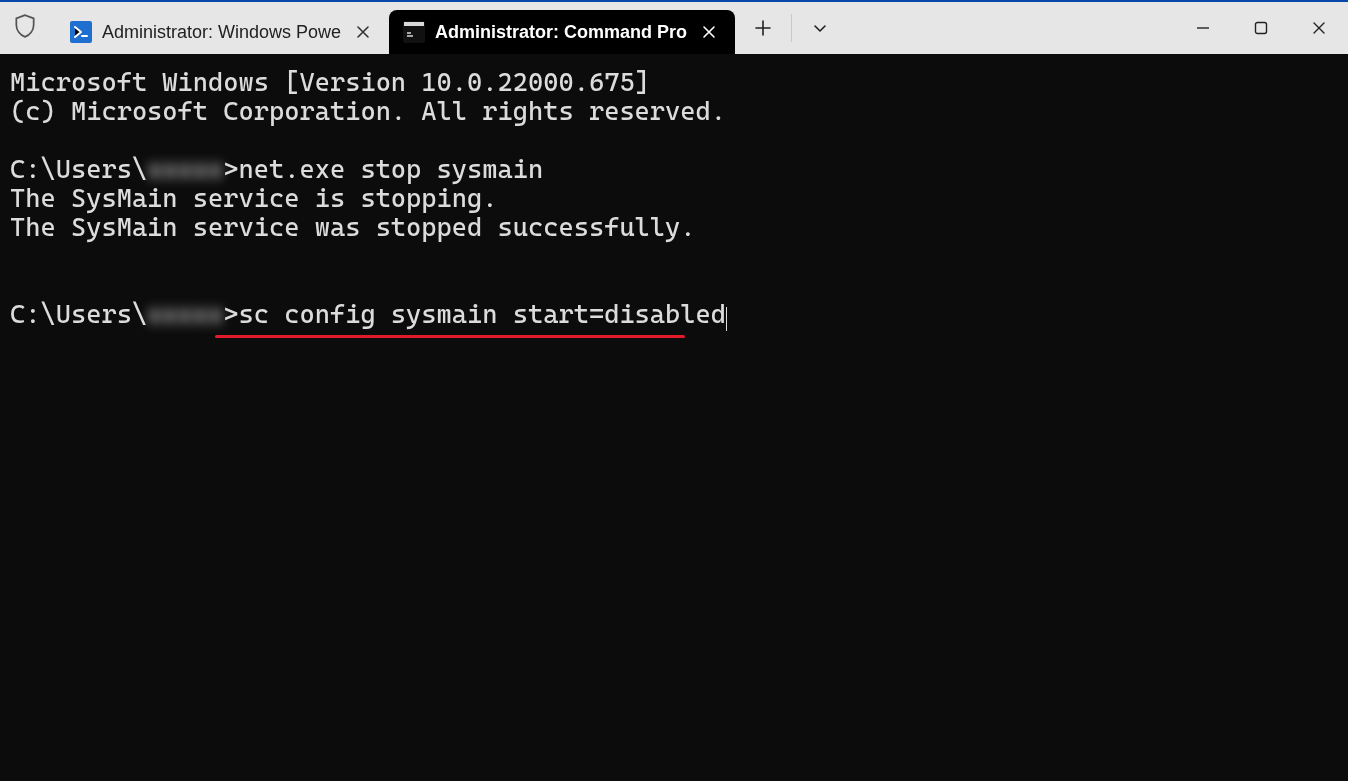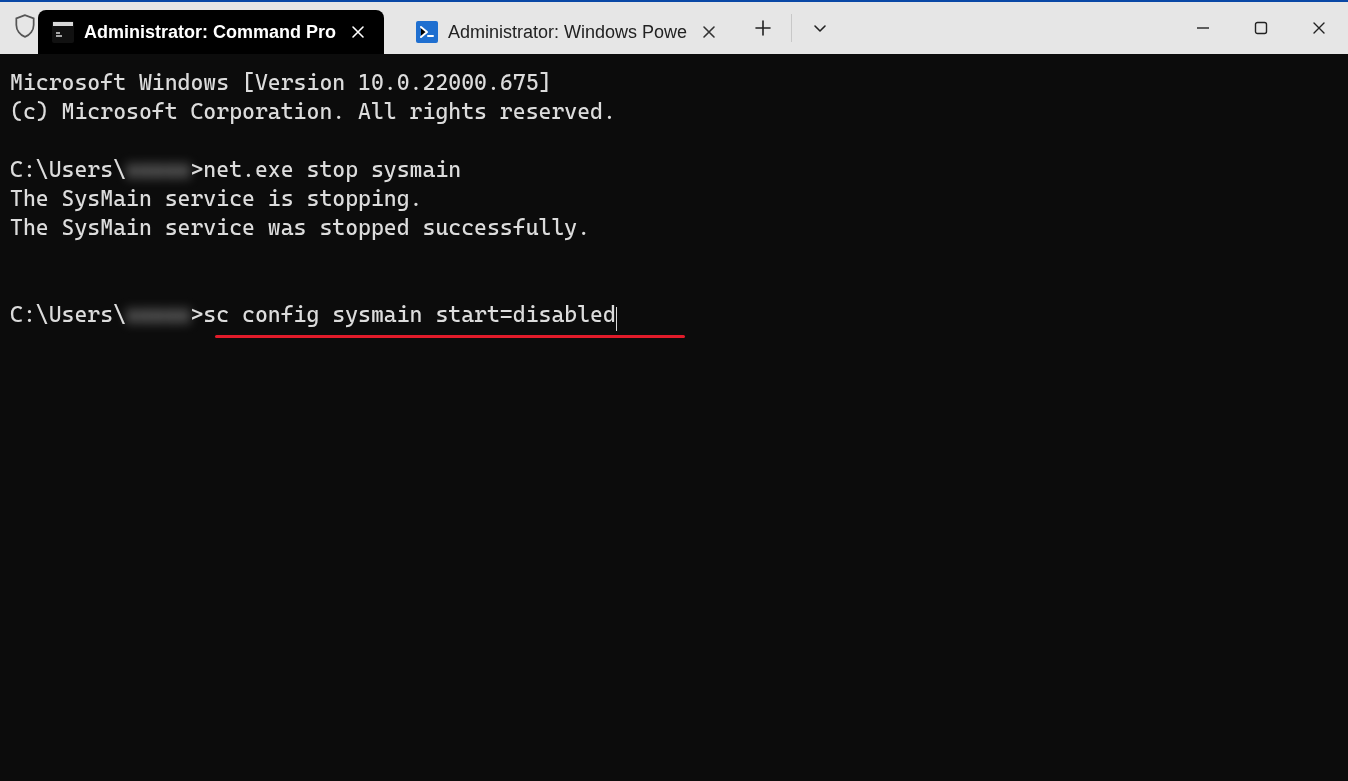--- a/index.html
+++ b/index.html
@@ -14,21 +14,21 @@
   .tab .label{flex:1;white-space:nowrap;overflow:hidden;text-overflow:ellipsis;}
   .tab .close{width:24px;height:24px;display:flex;align-items:center;justify-content:center;border-radius:4px;}
   .tab.inactive .close svg path{stroke:#333;}
   .tab.active  .close svg path{stroke:#fff;}
   .tb-buttons{display:flex;align-items:center;}
   .tb-btn{width:56px;height:52px;display:flex;align-items:center;justify-content:center;}
   .tb-spacer{flex:1;}
   .win-ctrls{display:flex;}
   .win-btn{width:58px;height:52px;display:flex;align-items:center;justify-content:center;}
   .terminal{flex:1;background:#0c0c0c;padding:14px 10px;position:relative;}
-  .term-text{font-family:Consolas,"Cascadia Mono",monospace;font-size:22px;line-height:29px;color:#dcdcdc;white-space:pre;}
+  .term-text{font-family:Consolas,"Cascadia Mono",monospace;font-size:26px;line-height:29px;color:#dcdcdc;white-space:pre;}
   .blur{filter:blur(6px);display:inline-block;vertical-align:bottom;}
   .cursor{display:inline-block;width:1px;height:24px;background:#dcdcdc;vertical-align:bottom;margin-bottom:-2px;}
   .underline-anno{position:absolute;height:3px;background:#e11b2a;border-radius:2px;}
   .shield-icon svg{width:26px;height:26px;}
 </style>
 </head>
 <body>
 
 <div class="window">
 
@@ -37,44 +37,44 @@
     <div class="tb-left">
       <span class="shield-icon">
         <svg viewBox="0 0 24 24" fill="none">
             <path d="M12 2 4 5v6c0 5 3.4 9.5 8 11 4.6-1.5 8-6 8-11V5l-8-3Z" stroke="#555" stroke-width="1.6"></path>
           </svg>
       </span>
     </div>
 
     <div class="tabs">
 
+      <div class="tab inactive" style="margin-left:18px;">
+        <span class="icon-wrap">
+          <svg width="22" height="22" viewBox="0 0 22 22">
+              <rect width="22" height="22" rx="2" fill="#1f6fd0"></rect>
+              <path d="M5 6l6 5-6 5M12 15h5" stroke="#fff" stroke-width="2" stroke-linecap="round" stroke-linejoin="round"></path>
+            </svg>
+        </span>
+        <span class="label">Administrator: Windows Powe</span>
+        <span class="close">
+          <svg width="14" height="14" viewBox="0 0 14 14">
+              <path d="M2 2l10 10M12 2 2 12" stroke-width="1.6" stroke-linecap="round"></path>
+            </svg>
+        </span>
+      </div>
+
       <div class="tab active">
         <span class="icon-wrap">
           <svg width="22" height="22" viewBox="0 0 22 22">
               <rect width="22" height="22" rx="2" fill="#111"></rect>
               <rect x="1" y="1" width="20" height="4" fill="#d8d8d8"></rect>
               <path d="M4 12h4M4 15h6" stroke="#d8d8d8" stroke-width="1.4"></path>
             </svg>
         </span>
         <span class="label" style="font-weight:600;">Administrator: Command Pro</span>
-        <span class="close">
-          <svg width="14" height="14" viewBox="0 0 14 14">
-              <path d="M2 2l10 10M12 2 2 12" stroke-width="1.6" stroke-linecap="round"></path>
-            </svg>
-        </span>
-      </div>
-
-      <div class="tab inactive" style="margin-left:18px;">
-        <span class="icon-wrap">
-          <svg width="22" height="22" viewBox="0 0 22 22">
-              <rect width="22" height="22" rx="2" fill="#1f6fd0"></rect>
-              <path d="M5 6l6 5-6 5M12 15h5" stroke="#fff" stroke-width="2" stroke-linecap="round" stroke-linejoin="round"></path>
-            </svg>
-        </span>
-        <span class="label">Administrator: Windows Powe</span>
         <span class="close">
           <svg width="14" height="14" viewBox="0 0 14 14">
               <path d="M2 2l10 10M12 2 2 12" stroke-width="1.6" stroke-linecap="round"></path>
             </svg>
         </span>
       </div>
 
     </div>
 
     <div class="tb-buttons">

